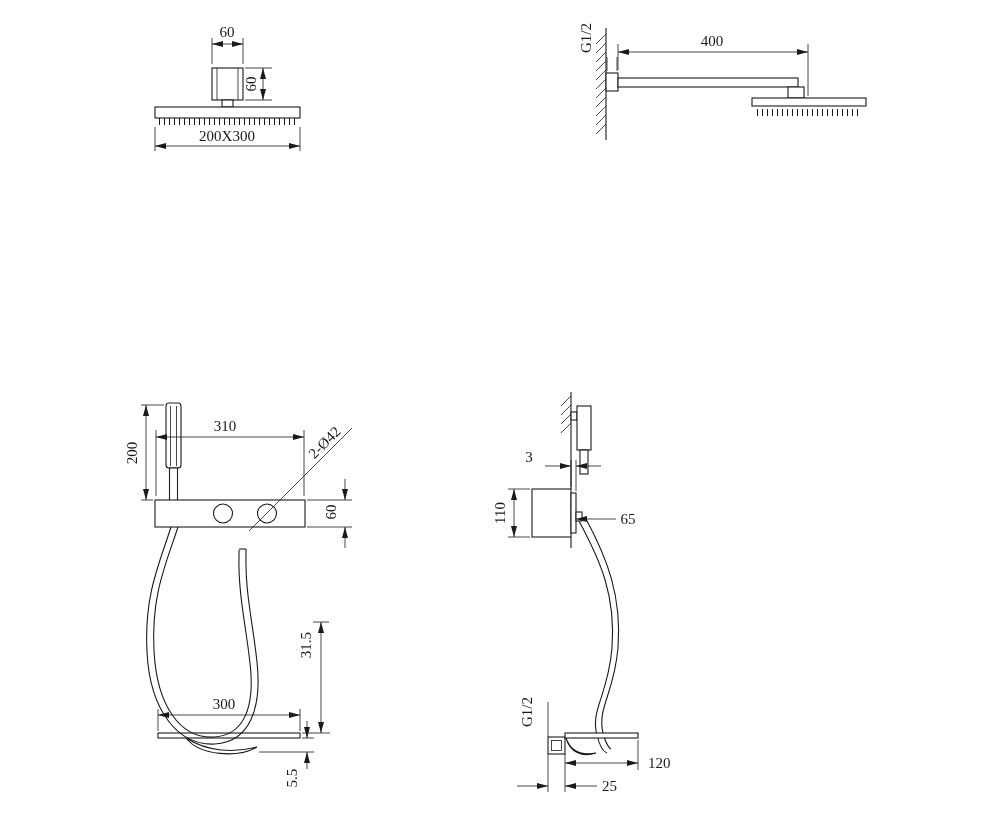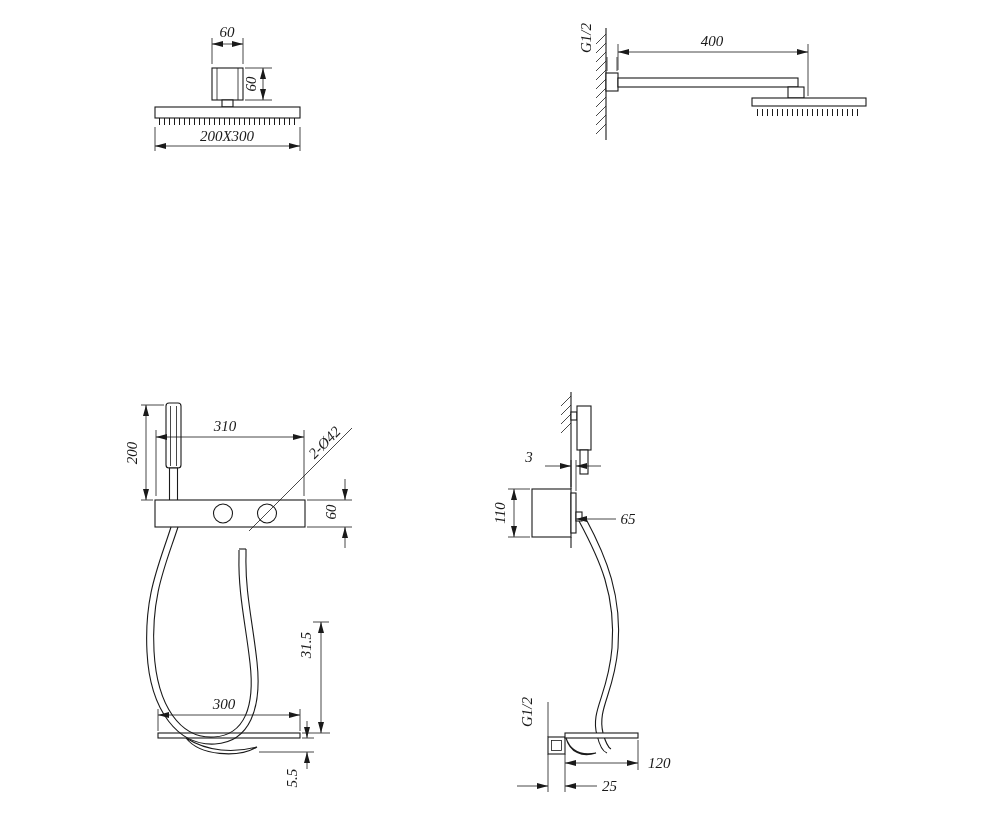--- a/index.html
+++ b/index.html
@@ -1,16 +1,16 @@
 <!DOCTYPE html>
 <html><head>
 <meta charset="utf-8">
 <style>
   html,body{margin:0;padding:0;background:#ffffff;}
-  .canvas{position:relative;width:999px;height:818px;background:#ffffff;overflow:hidden;font-style:italic;}
+  .canvas{position:relative;width:999px;height:818px;background:#ffffff;overflow:hidden;}
   svg{display:block;}
   .ln{stroke:#1a1a1a;stroke-width:1.1;fill:none;}
   .fillw{fill:#ffffff;}
   .thin{stroke:#1a1a1a;stroke-width:0.8;fill:none;}
   .tick{stroke:#1a1a1a;stroke-width:7;stroke-dasharray:1 4;fill:none;}
   text{fill:#1a1a1a;font-family:"Liberation Serif","DejaVu Serif",serif;font-size:15px;}
   .mid{text-anchor:middle;}
   .start{text-anchor:start;}
 </style>
 </head>

